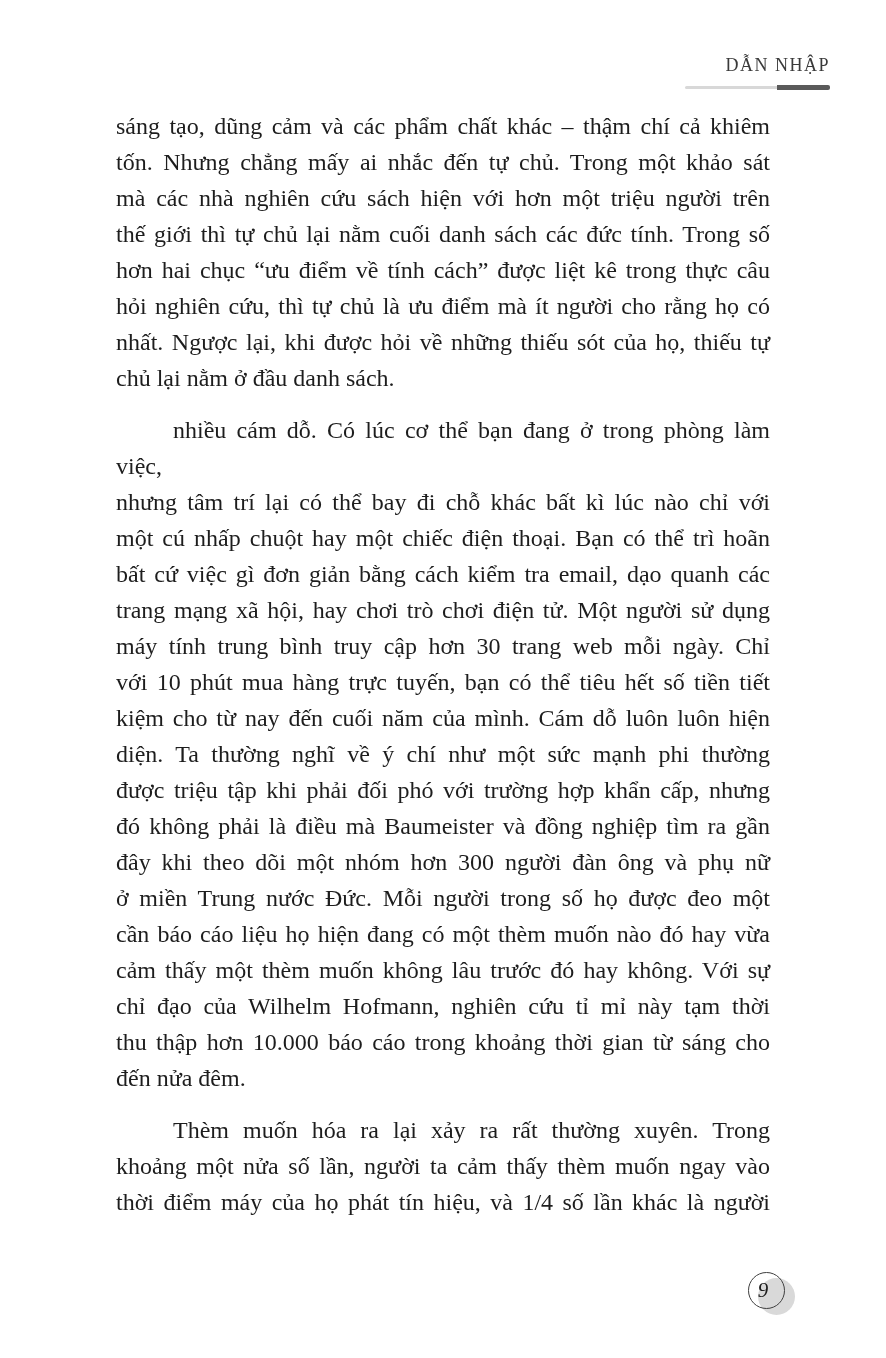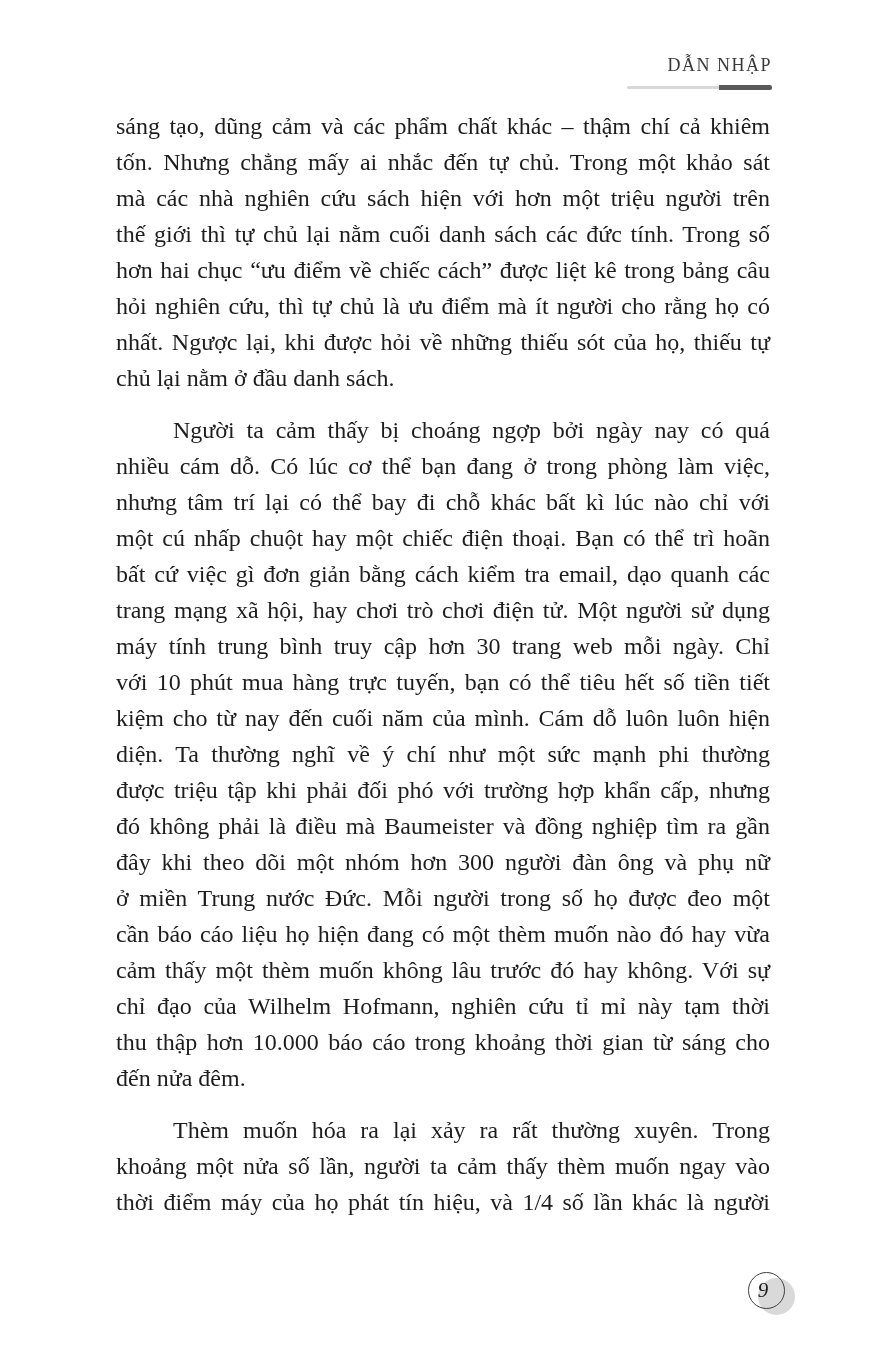--- a/index.html
+++ b/index.html
@@ -18,21 +18,21 @@
     width: 886px;
     height: 1358px;
     margin: 0 auto;
     background: var(--page_bg);
     overflow: hidden;
     font-family: "Liberation Serif", "DejaVu Serif", serif;
     color: var(--text);
   }
   .page-header {
     padding-top: 54px;
-    padding-right: 114px;
+    padding-right: 56px;
   }
   .header-title {
     text-align: right;
     font-size: 18px;
     letter-spacing: 1.5px;
     color: var(--header_text);
     line-height: 22px;
   }
   .header-rule {
     margin-top: 9px;
@@ -116,27 +116,26 @@
       <span class="rule-dark"></span>
     </div>
   </header>
 
   <main class="content" id="content">
       <div class="para">
         <div class="line">sáng tạo, dũng cảm và các phẩm chất khác – thậm chí cả khiêm</div>
         <div class="line">tốn. Nhưng chẳng mấy ai nhắc đến tự chủ. Trong một khảo sát</div>
         <div class="line">mà các nhà nghiên cứu sách hiện với hơn một triệu người trên</div>
         <div class="line">thế giới thì tự chủ lại nằm cuối danh sách các đức tính. Trong số</div>
-        <div class="line">hơn hai chục “ưu điểm về chiếc cách” được liệt kê trong bảng câu</div>
+        <div class="line">hơn hai chục “ưu điểm về tính cách” được liệt kê trong thực câu</div>
         <div class="line">hỏi nghiên cứu, thì tự chủ là ưu điểm mà ít người cho rằng họ có</div>
         <div class="line">nhất. Ngược lại, khi được hỏi về những thiếu sót của họ, thiếu tự</div>
         <div class="line para-end">chủ lại nằm ở đầu danh sách.</div>
       </div>
       <div class="para indent">
-        <div class="line">Người ta cảm thấy bị choáng ngợp bởi ngày nay có quá</div>
         <div class="line">nhiều cám dỗ. Có lúc cơ thể bạn đang ở trong phòng làm việc,</div>
         <div class="line">nhưng tâm trí lại có thể bay đi chỗ khác bất kì lúc nào chỉ với</div>
         <div class="line">một cú nhấp chuột hay một chiếc điện thoại. Bạn có thể trì hoãn</div>
         <div class="line">bất cứ việc gì đơn giản bằng cách kiểm tra email, dạo quanh các</div>
         <div class="line">trang mạng xã hội, hay chơi trò chơi điện tử. Một người sử dụng</div>
         <div class="line">máy tính trung bình truy cập hơn 30 trang web mỗi ngày. Chỉ</div>
         <div class="line">với 10 phút mua hàng trực tuyến, bạn có thể tiêu hết số tiền tiết</div>
         <div class="line">kiệm cho từ nay đến cuối năm của mình. Cám dỗ luôn luôn hiện</div>
         <div class="line">diện. Ta thường nghĩ về ý chí như một sức mạnh phi thường</div>
         <div class="line">được triệu tập khi phải đối phó với trường hợp khẩn cấp, nhưng</div>

